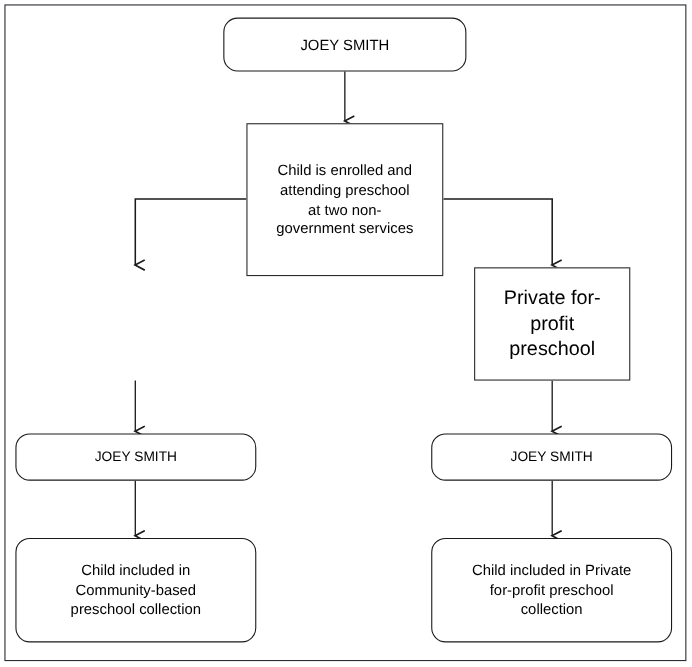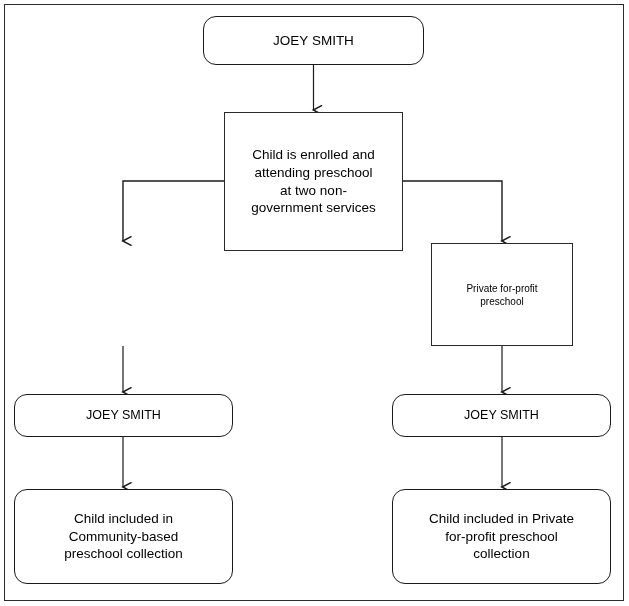--- a/index.html
+++ b/index.html
@@ -58,21 +58,21 @@
   .sharp-dark {
     border: 1.4px solid #2a2a2a;
   }
   .sharp-grey {
     border: 1.4px solid #6d6d6d;
   }
   
   #node-root      { left:203px; top:16px;  width:221px; height:49px;  font-size:13.5px; }
   #node-status    { left:224px; top:112px; width:179px; height:139px; font-size:13.5px; }
   #node-left-type { left:52px;  top:243px; width:142px; height:103px; font-size:13.5px; }
-  #node-right-type{ left:431px; top:243px; width:142px; height:103px; font-size:10px; }
+  #node-right-type{ left:431px; top:243px; width:142px; height:103px; font-size:18px; }
   #node-left-name { left:14px;  top:394px; width:219px; height:43px;  font-size:12.5px; }
   #node-right-name{ left:392px; top:394px; width:219px; height:43px;  font-size:12.5px; }
   #node-left-out  { left:14px;  top:489px; width:219px; height:95px;  font-size:13.5px; }
   #node-right-out { left:392px; top:489px; width:219px; height:95px;  font-size:13.5px; }
 </style>
 </head>
 <body>
 
 <div id="canvas">
 

